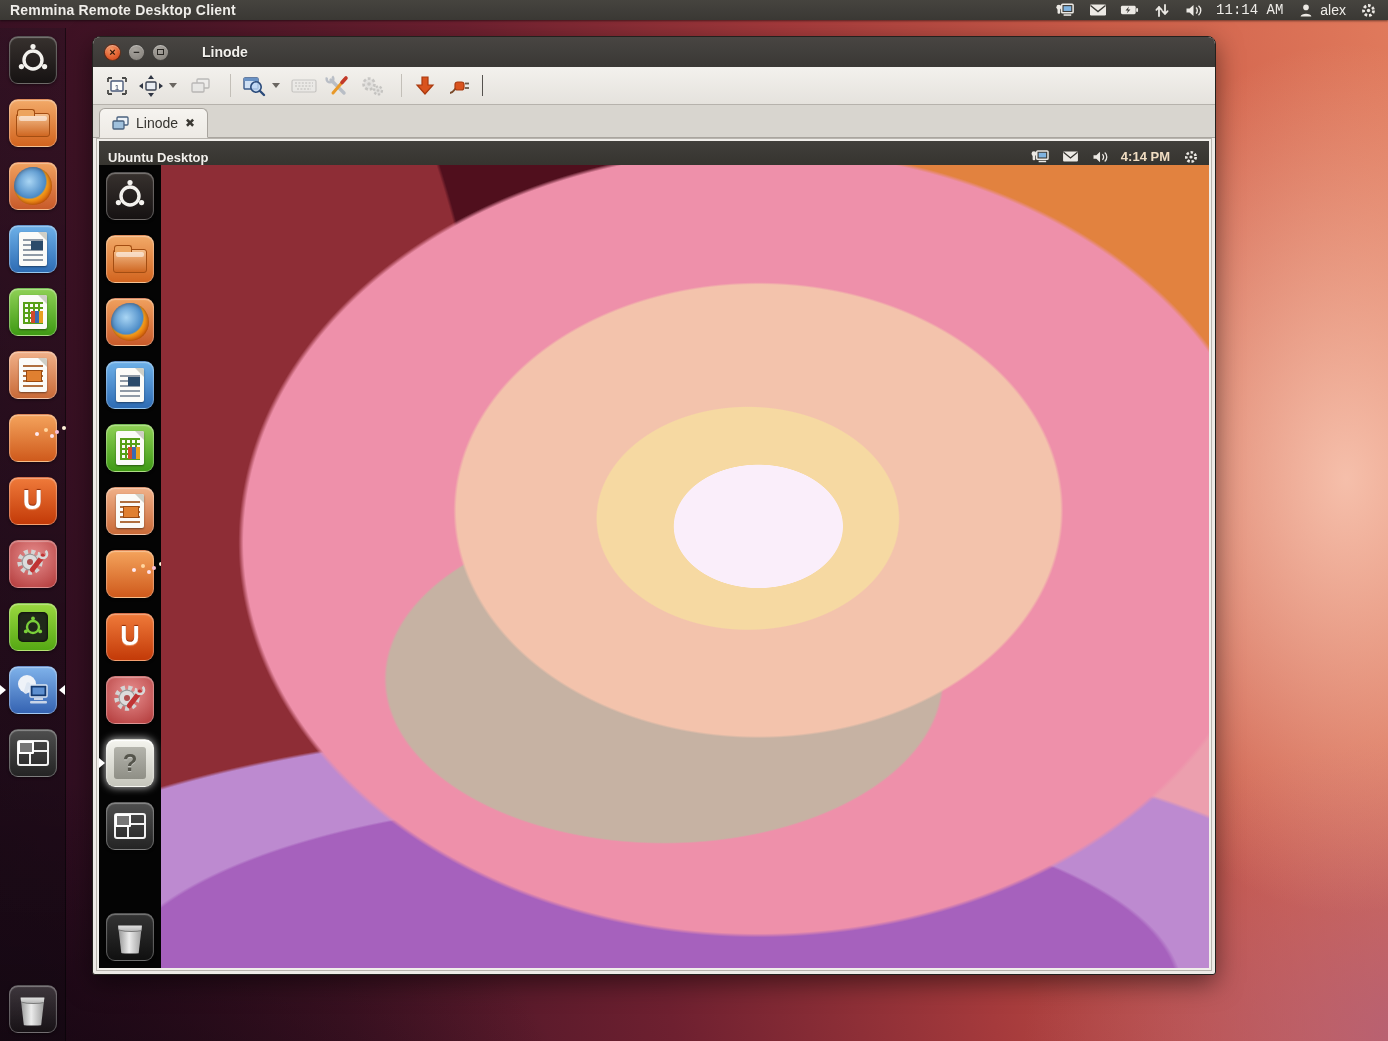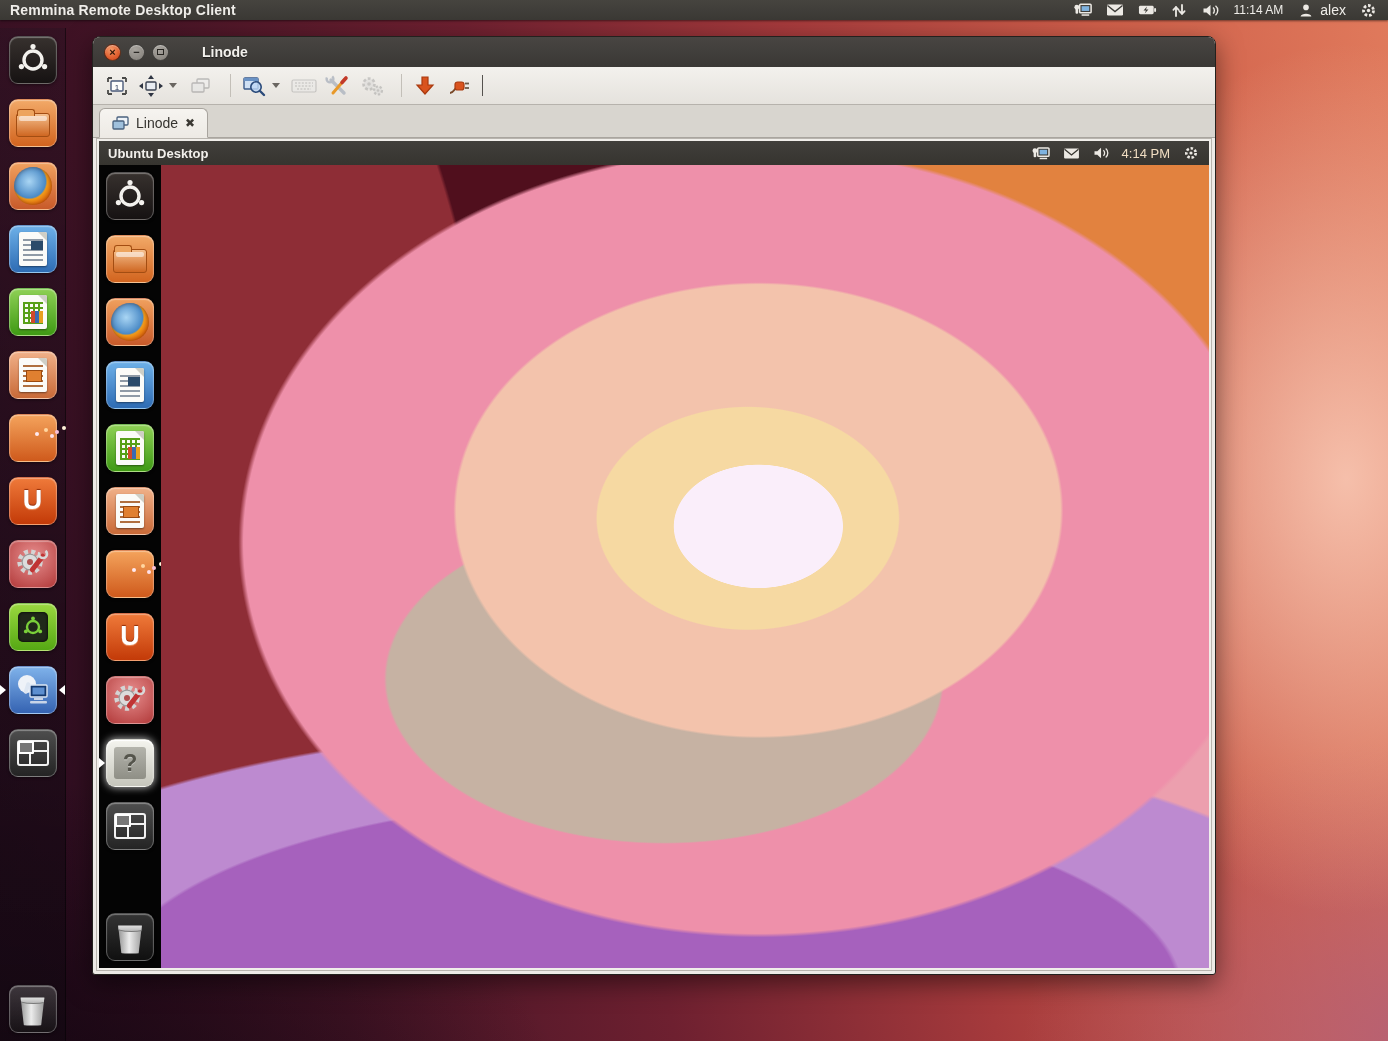--- a/index.html
+++ b/index.html
@@ -15,21 +15,21 @@
   }
 
   
   .panel { position:absolute; left:0; top:0; width:1388px; height:20px;
     background:linear-gradient(#46443f,#3a3834); color:#efede9;
     display:flex; align-items:center; padding:0 10px; z-index:60;
     box-shadow:0 1px 2px rgba(0,0,0,.5); }
   .panel-title { font-weight:bold; font-size:14px; letter-spacing:.2px; }
   .panel-right { margin-left:auto; display:flex; align-items:center; gap:13px; }
   .tray-ic { width:19px; height:17px; display:flex; align-items:center; justify-content:center; }
-  .panel-clock { font-size:12px; color:#efede9; }
+  .panel-clock { font-size:14px; color:#efede9;font-family:Liberation Mono, monospace; }
   .panel-user { display:flex; align-items:center; gap:5px; font-size:14px; }
 
   
   .launcher { position:absolute; left:0; top:28px; width:66px; height:1013px;
     background:linear-gradient(to bottom, rgba(44,18,34,.55), rgba(20,8,18,.78));
     border-right:1px solid rgba(0,0,0,.45);
     display:flex; flex-direction:column; align-items:center; gap:15px; padding-top:8px; z-index:50; }
   .tile { position:relative; width:48px; height:48px; border-radius:9px; flex:0 0 auto;
     border:1px solid rgba(255,255,255,.28);
     box-shadow:inset 0 1px 1px rgba(255,255,255,.35), 0 1px 3px rgba(0,0,0,.45);
@@ -136,24 +136,24 @@
     border:1px solid #a8a49e; border-bottom:1px solid #edeae5; border-radius:6px 6px 0 0;
     display:flex; align-items:center; gap:7px; padding:0 12px; cursor:pointer; }
   .tab-label { font-size:14px; color:#35332f; }
   .tab-close { font-size:12px; color:#3a3833; cursor:pointer; line-height:1; }
 
   .viewport { position:absolute; left:3px; right:3px; top:101px; bottom:3px;
     background:#f0eeea; border:1px solid #b8b4ae; padding:2px; }
   .remote { position:relative; width:100%; height:100%; background:#000; display:flex; flex-direction:column; }
 
   .r-panel { height:24px; background:linear-gradient(#413f3b,#36342f); color:#f2f0ec;
-    display:flex; align-items:center; padding:0 9px; flex:0 0 auto; }
+    display:flex; align-items:flex-end; padding:0 9px; flex:0 0 auto; }
   .r-title { font-size:13px; font-weight:bold; }
   .r-right { margin-left:auto; display:flex; align-items:center; gap:11px; }
-  .r-clock { font-size:13px; color:#f0ddc2; }
+  .r-clock { font-size:13px; color:#f0ddc2;font-weight:bold; }
 
   .r-body { flex:1; display:flex; min-height:0; }
   .r-launcher { width:62px; background:#040404; display:flex; flex-direction:column; align-items:center;
     gap:15px; padding-top:7px; flex:0 0 auto; }
   .r-launcher .tile { width:48px; height:48px; }
 
   .r-wall { flex:1; position:relative;
     background:
       radial-gradient(ellipse 85px 62px  at 57% 45%, #faeefa 0 99%, rgba(250,238,250,0) 100%),
       radial-gradient(ellipse 152px 112px at 56% 44%, #f6d9a2 0 99%, rgba(246,217,162,0) 100%),

